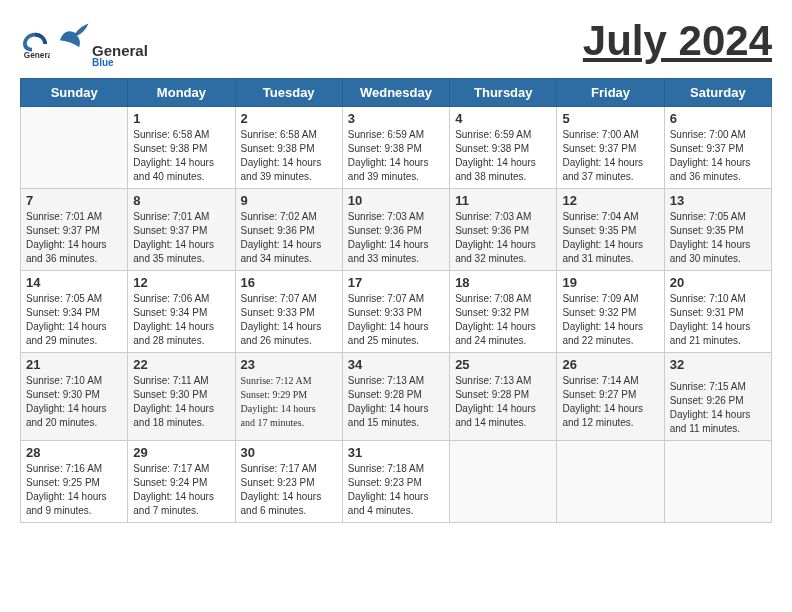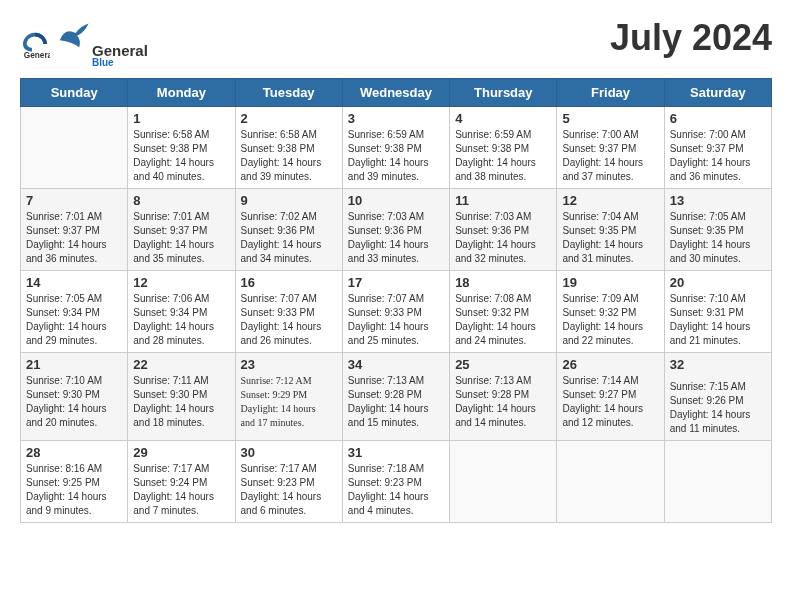--- a/index.html
+++ b/index.html
@@ -22,24 +22,25 @@
       gap: 4px;
     }
     .logo-icon {
       width: 30px;
       height: 30px;
     }
     .title-section {
       text-align: right;
     }
     .main-title {
-      font-size: 36px;
+      font-size: 42px;
       font-weight: bold;
       color: #333;
       line-height: 1;
+      text-decoration: underline;
     }
     .subtitle {
       font-size: 16px;
       color: #555;
       margin-top: 2px;
     }
     .calendar {
       width: 100%;
       border-collapse: collapse;
       border: 1px solid #ccc;
@@ -316,21 +317,21 @@
           <span class="day-number">32</span>
           <div class="cell-content" style="white-space: pre-line; margin-top: 8px;">Sunrise: 7:15 AM
 Sunset: 9:26 PM
 Daylight: 14 hours
 and 11 minutes.</div>
         </td>
       </tr>
       <tr>
         <td>
           <span class="day-number">28</span>
-          <div class="cell-content" style="white-space: pre-line;">Sunrise: 8:16 AM
+          <div class="cell-content" style="white-space: pre-line;">Sunrise: 7:16 AM
 Sunset: 9:25 PM
 Daylight: 14 hours
 and 9 minutes.</div>
         </td>
         <td>
           <span class="day-number">29</span>
           <div class="cell-content" style="white-space: pre-line;">Sunrise: 7:17 AM
 Sunset: 9:24 PM
 Daylight: 14 hours
 and 7 minutes.</div>

